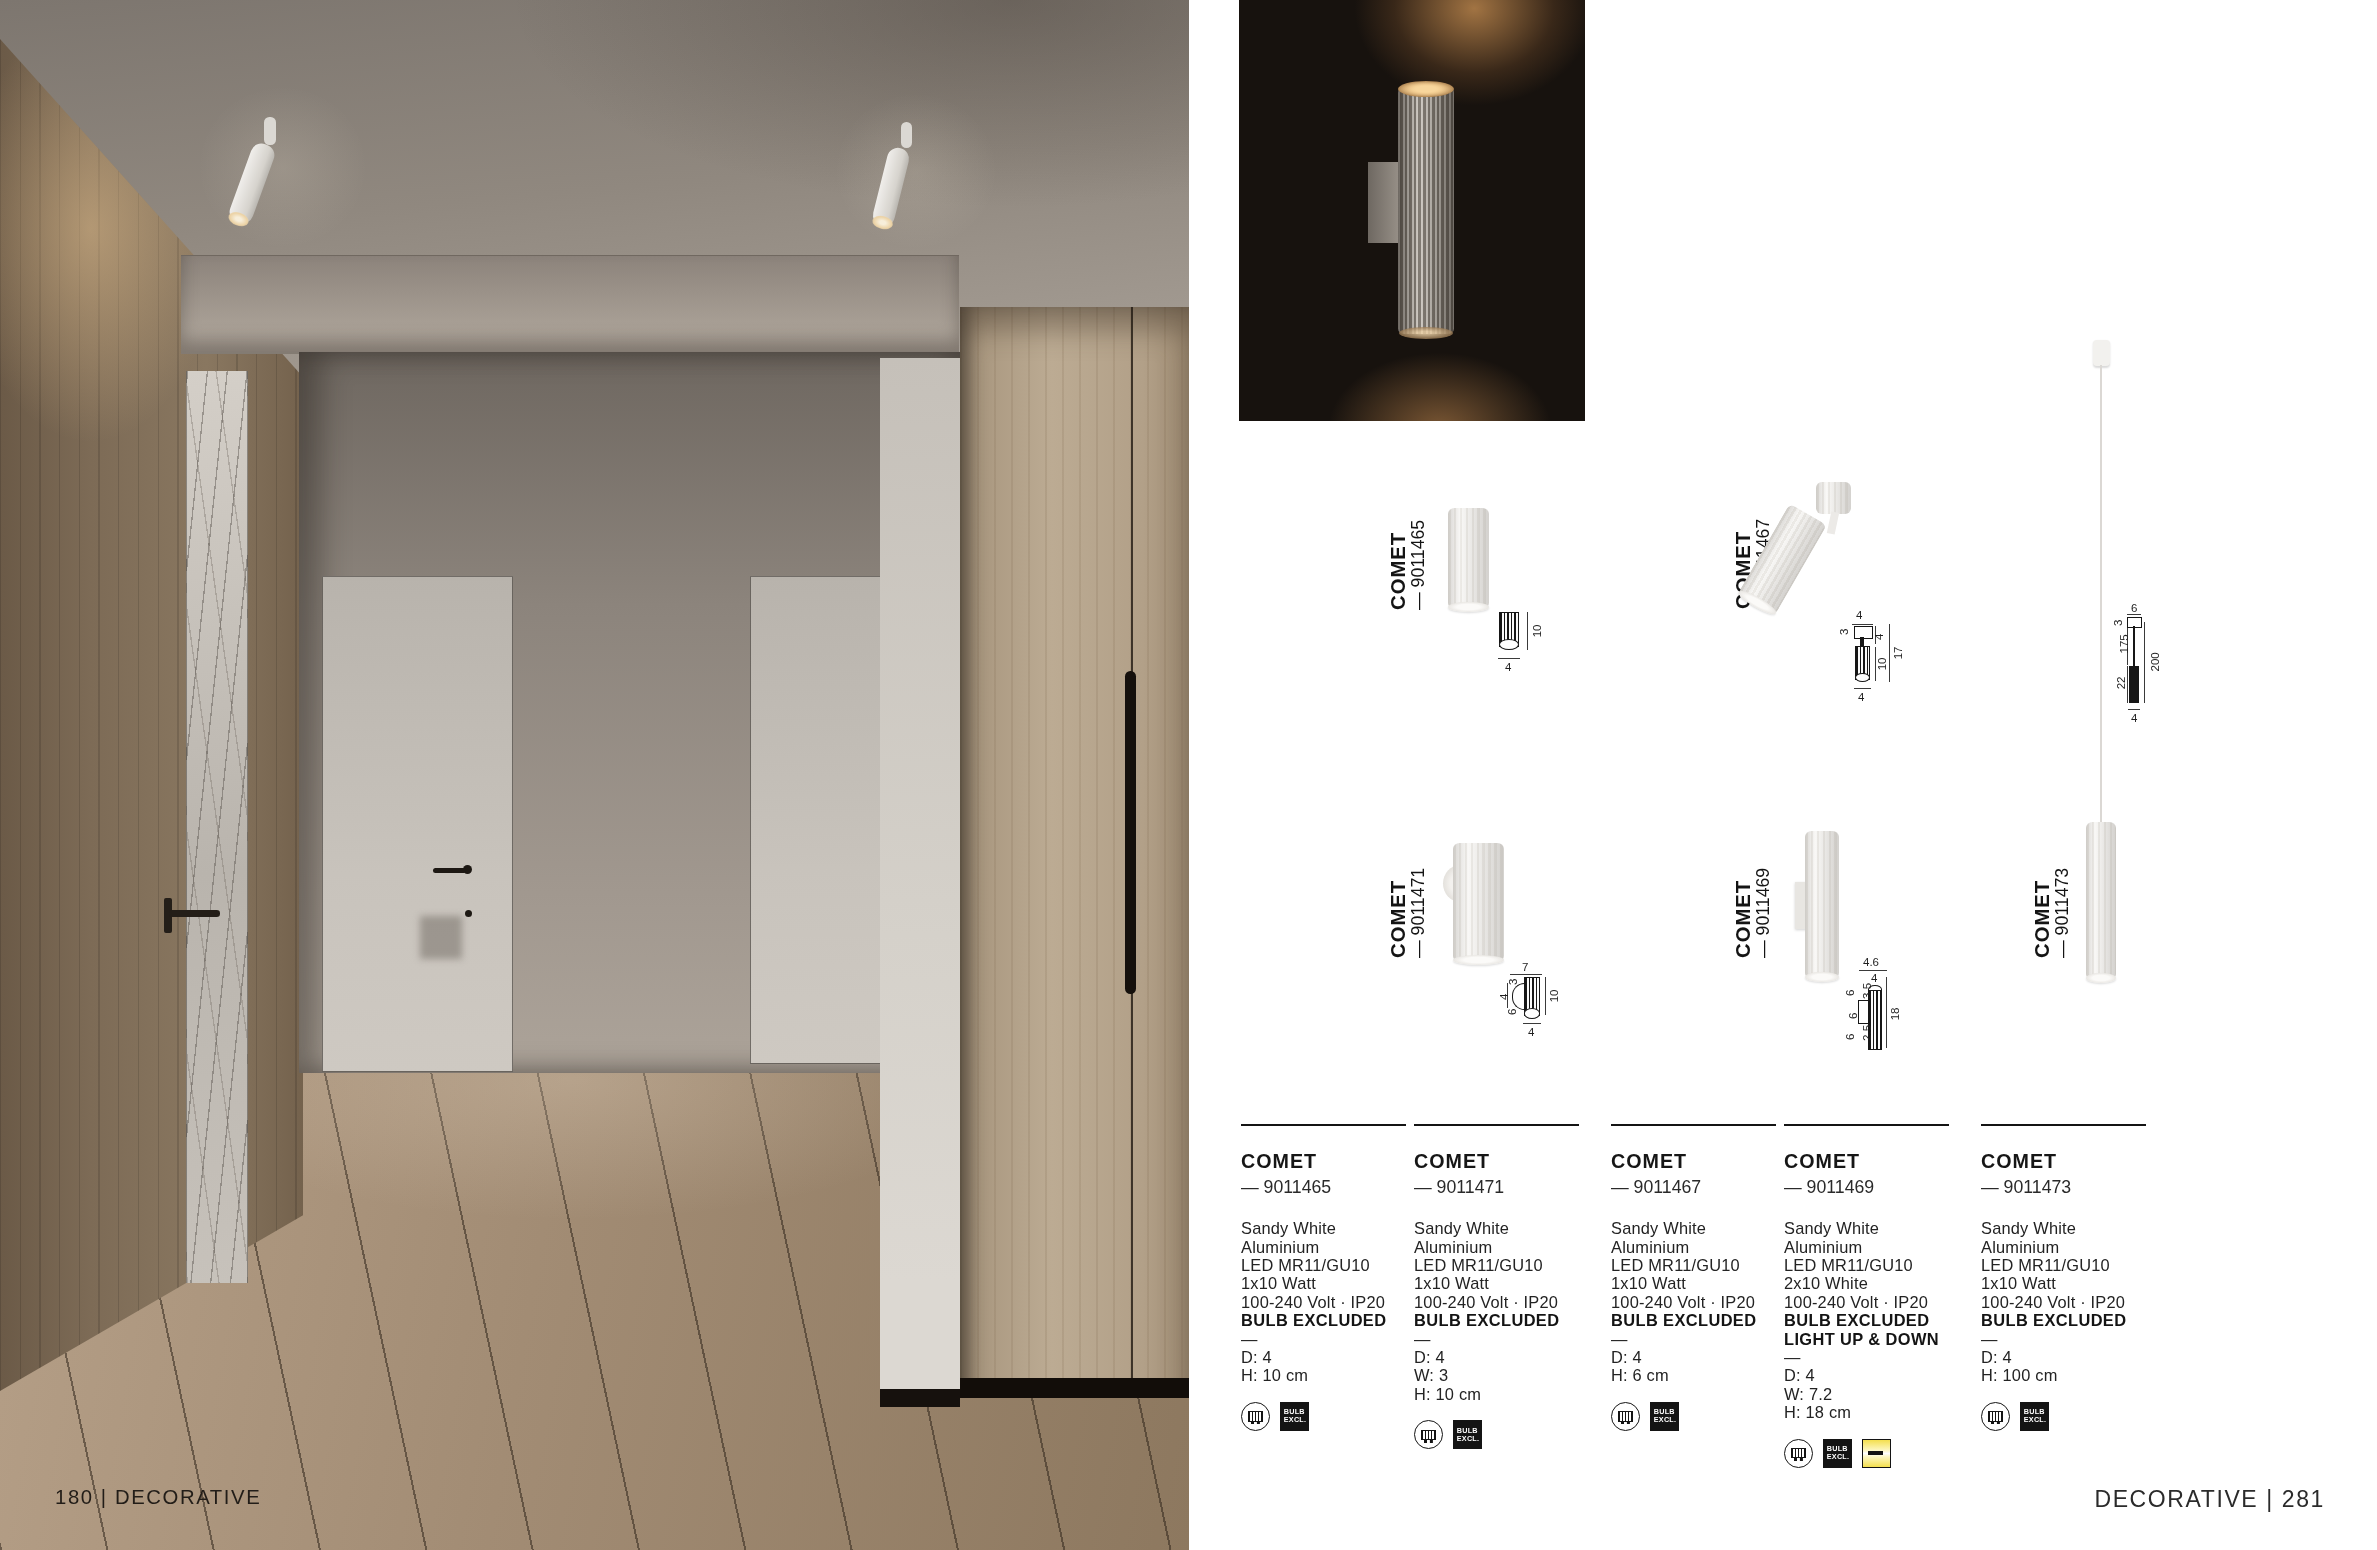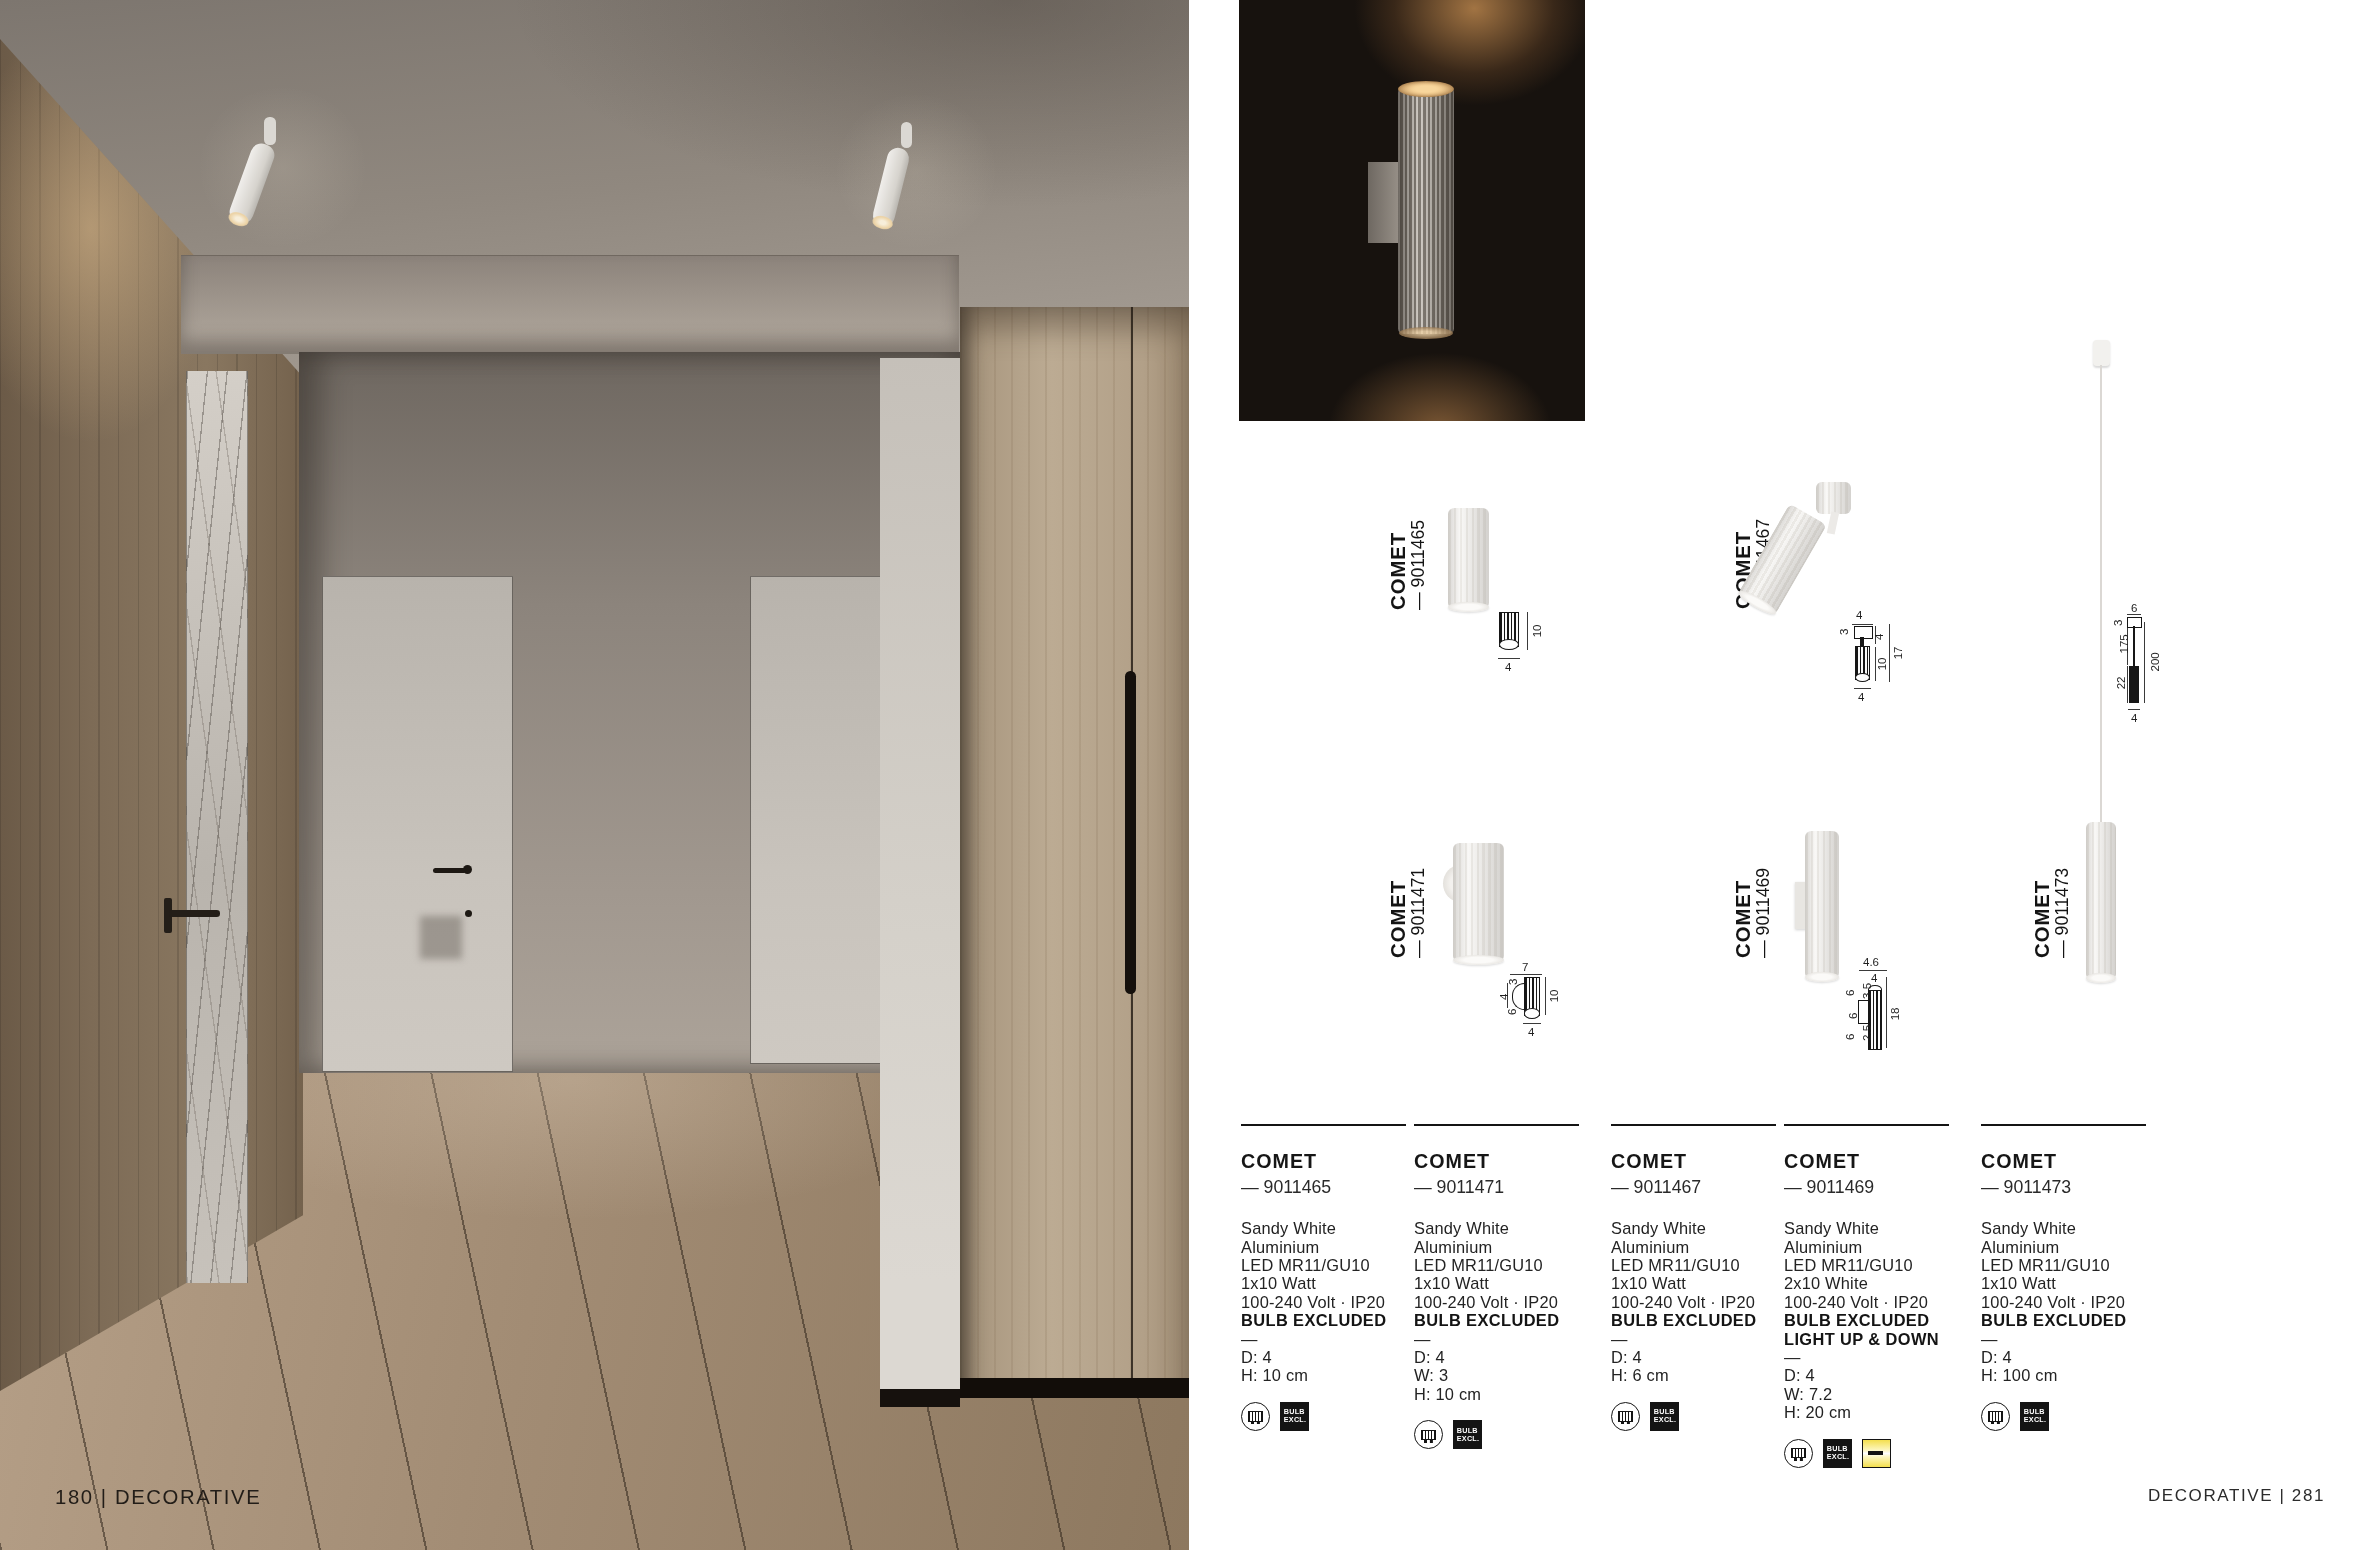--- a/index.html
+++ b/index.html
@@ -107,21 +107,21 @@
       background:repeating-linear-gradient(90deg,#141414 0 1.3px,#ffffff 1.3px 3px);}
   .ic-bulb-glyph::after{content:"";position:absolute;left:2px;bottom:-3.9px;width:2.6px;height:3.3px;
       background:#141414;box-shadow:5.9px 0 0 #141414;}
   .ic-badge{width:29px;height:29px;background:#141414;color:#ffffff;display:flex;flex-direction:column;
       justify-content:center;padding-left:3.9px;box-sizing:border-box;font-size:7.2px;font-weight:bold;
       line-height:7.9px;letter-spacing:0.3px;}
   .ic-updown{width:29px;height:29px;border:1.6px solid #141414;box-sizing:border-box;position:relative;
       background:linear-gradient(180deg,#f4df4e 0%,#fdf7c2 38%,#ffffff 50%,#fdf7c2 62%,#f4df4e 100%);}
   .ud-bar{position:absolute;left:5.3px;top:11px;width:15px;height:3.9px;background:#141414;}
 
-  .pg-footer-right{position:absolute;right:52px;top:1486px;font-size:17px;letter-spacing:1.6px;color:#2b2b2b;}
+  .pg-footer-right{position:absolute;right:52px;top:1486px;font-size:23px;letter-spacing:1.6px;color:#2b2b2b;}
 </style>
 </head>
 <body>
 
 <div class="page">
 
   <div class="interior">
     <div class="in-ceiling"></div>
     <div class="in-floor"></div>
     <div class="in-leftwall"></div>
@@ -358,21 +358,21 @@
       <div>Sandy White</div>
       <div>Aluminium</div>
       <div>LED MR11/GU10</div>
       <div>2x10 White</div>
       <div>100-240 Volt · IP20</div>
       <div class="spec-bold">BULB EXCLUDED</div>
       <div class="spec-bold">LIGHT UP &amp; DOWN</div>
       <div>—</div>
       <div>D: 4</div>
       <div>W: 7.2</div>
-      <div>H: 20 cm</div>
+      <div>H: 18 cm</div>
     </div>
     <div class="icons">
       <span class="ic-bulb">
           <span class="ic-bulb-glyph"></span>
         </span>
       <span class="ic-badge">
           <span>BULB</span>
           <span>EXCL.</span>
         </span>
       <span class="ic-updown">

